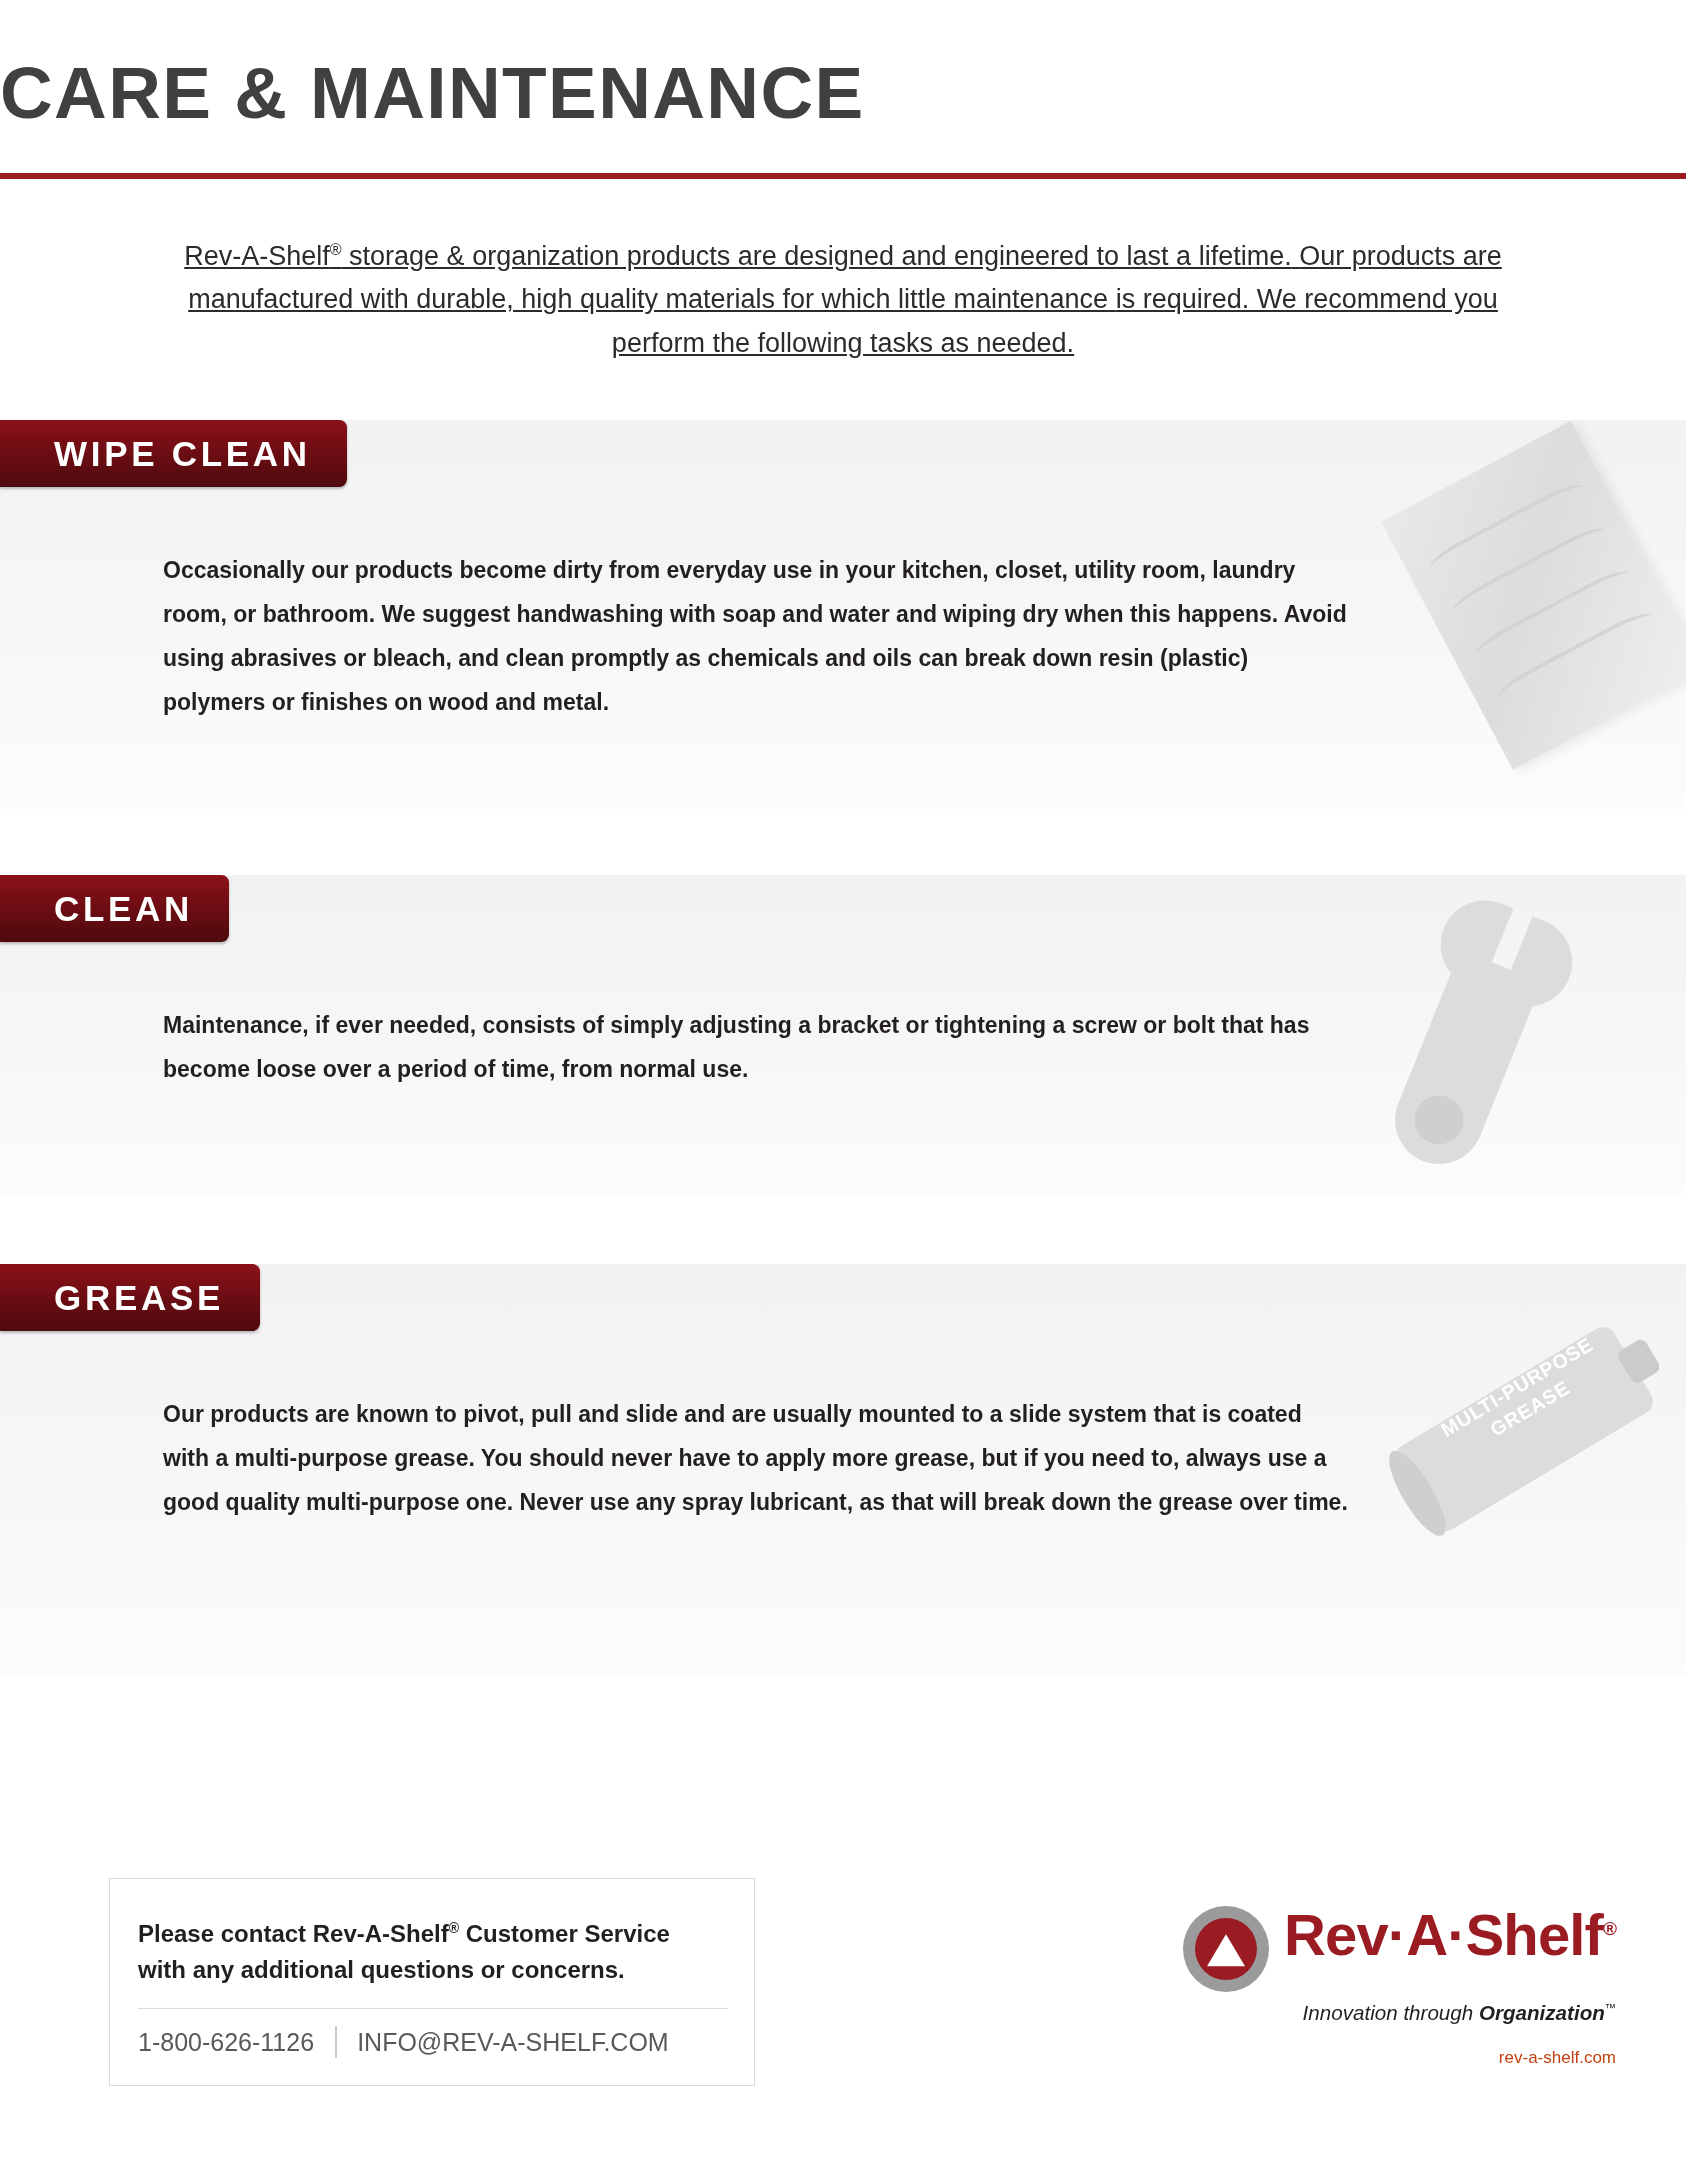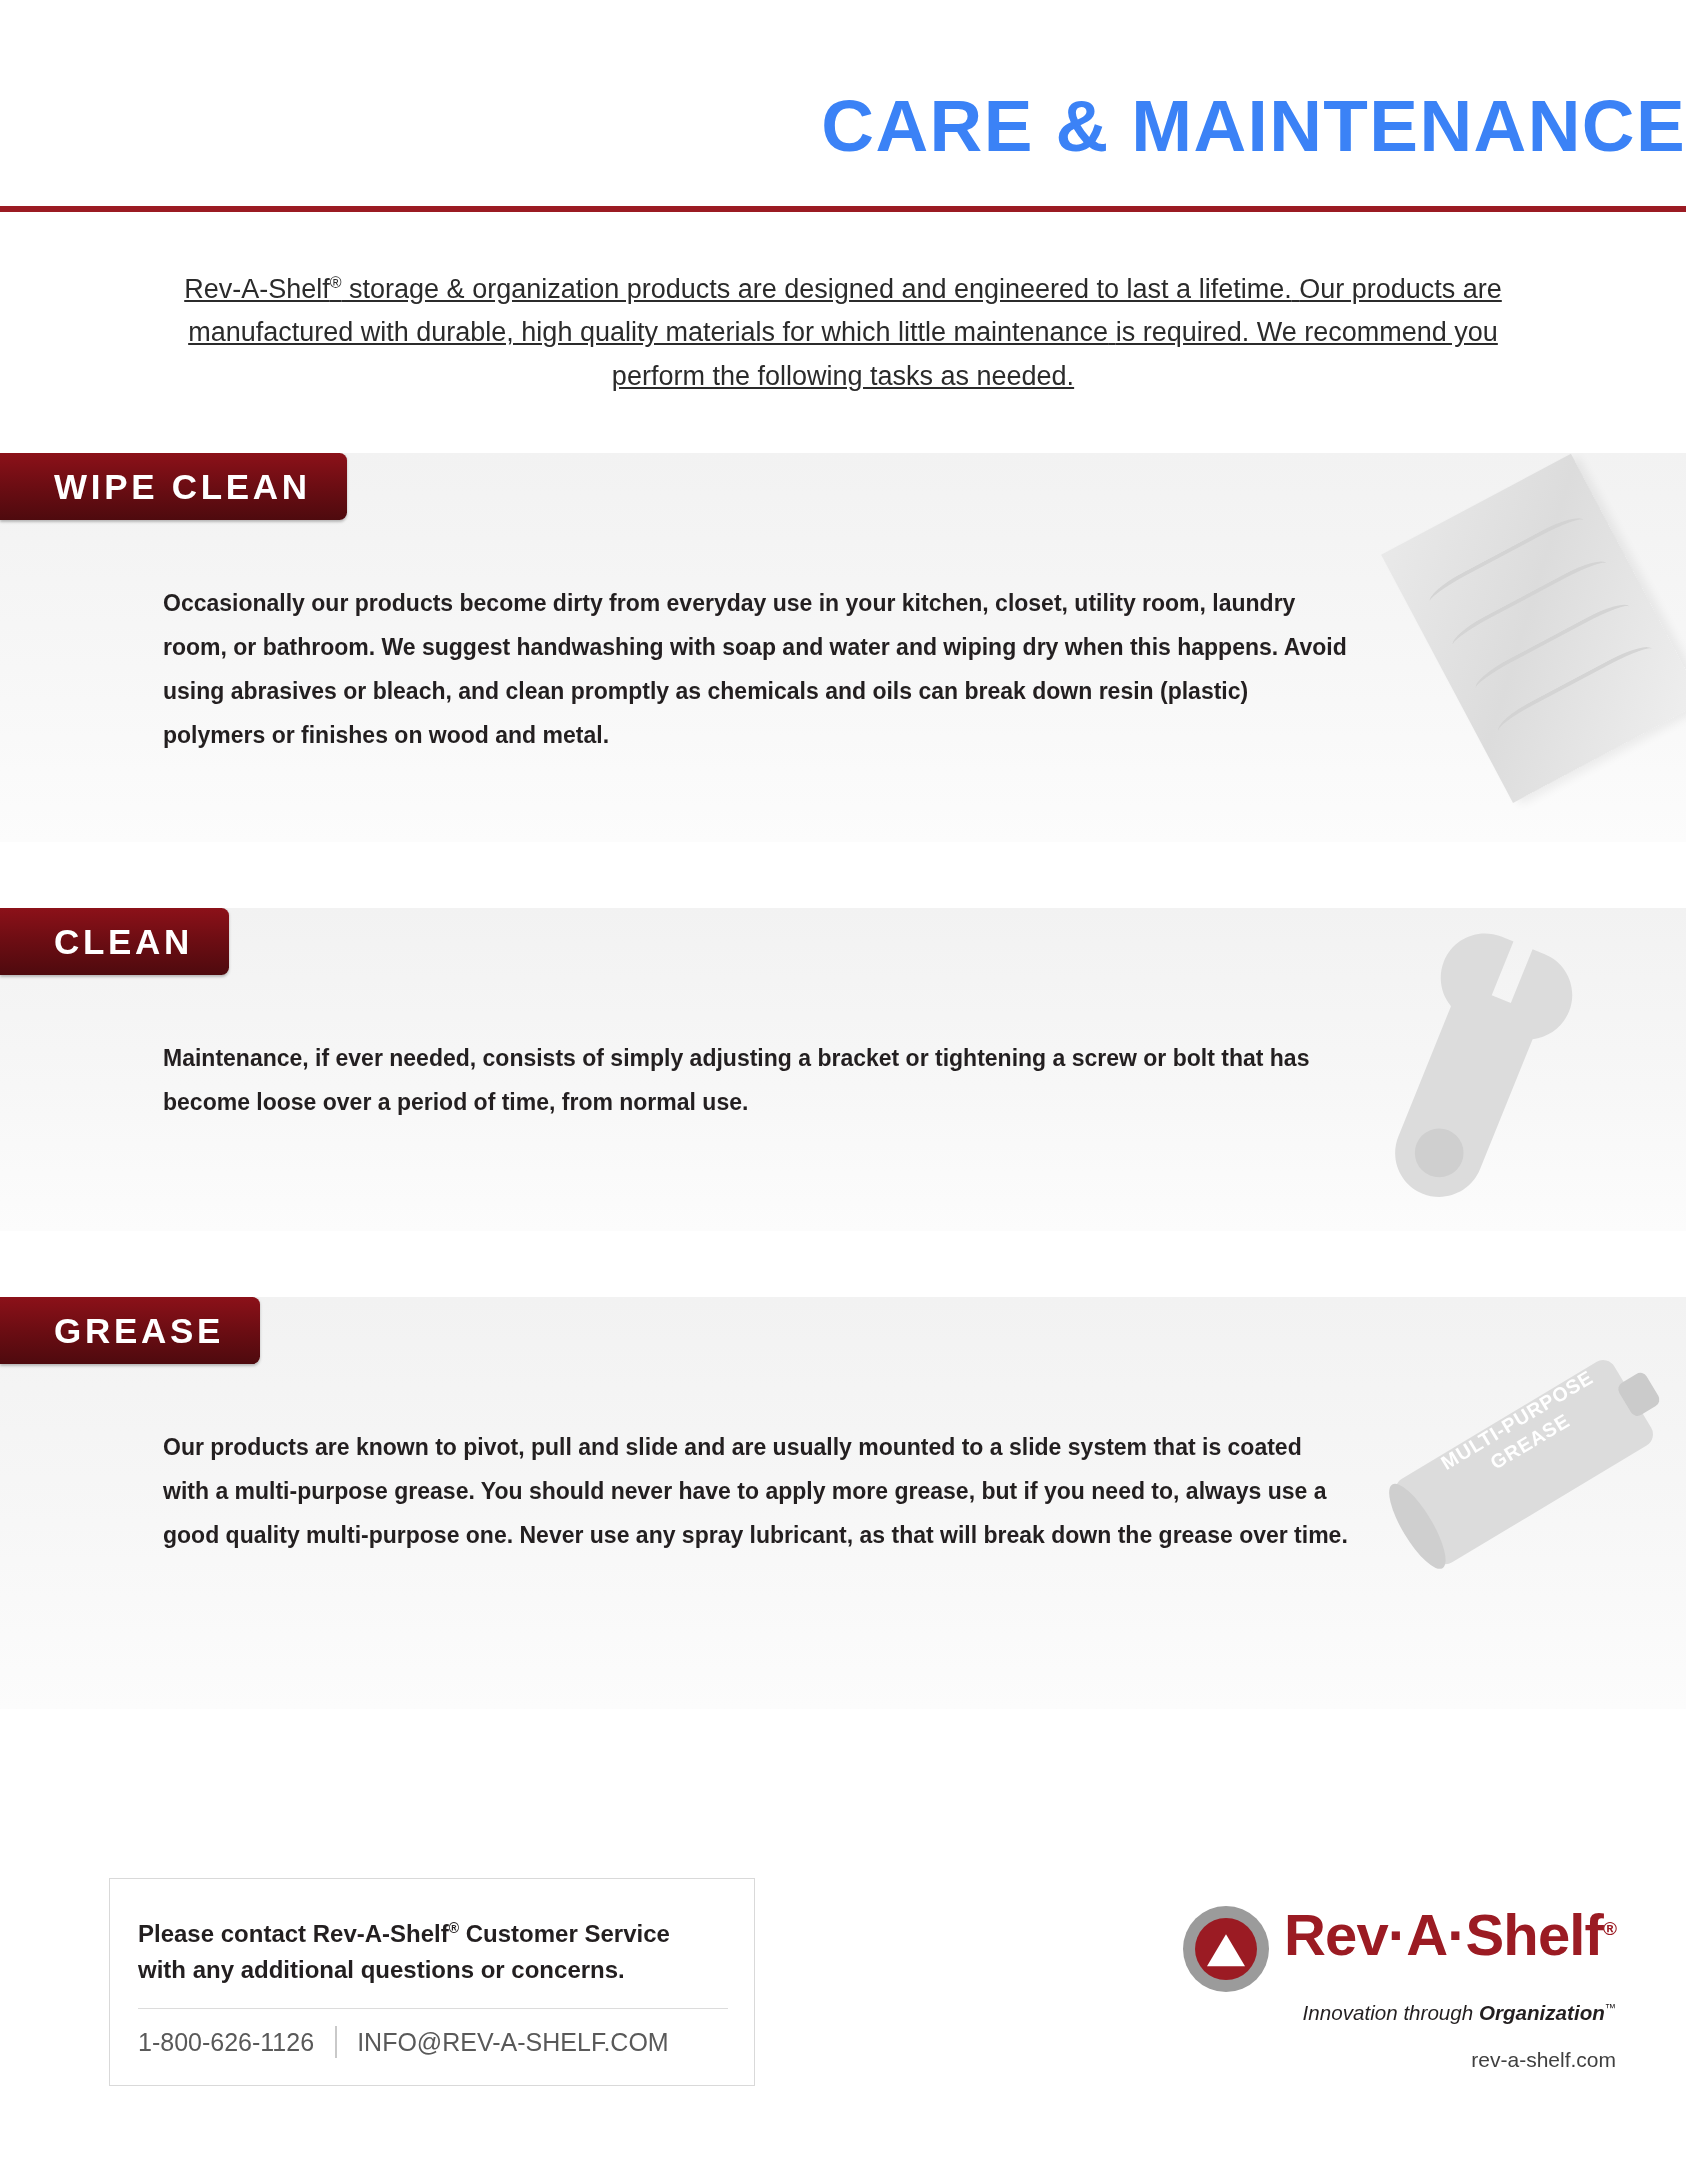--- a/index.html
+++ b/index.html
@@ -13,26 +13,26 @@
   }
   .page {
     position: relative;
     width: 1686px;
     height: 2182px;
     background: #ffffff;
   }
 
   
   .page-title {
-    text-align: right;
+    text-align: left;
     font-size: 73px;
     font-weight: bold;
     letter-spacing: 1.4px;
-    color: #3b82f6;
-    padding-top: 89px;
+    color: #404040;
+    padding-top: 56px;
     line-height: 1;
   }
   .title-rule {
     margin-top: 44px;
     height: 5.6px;
     width: 100%;
     background: #9b1b23;
   }
   .intro {
     width: 1340px;
@@ -204,22 +204,22 @@
   .brand-tagline {
     font-size: 20.6px;
     color: #231f20;
     margin-top: 9.4px;
     font-style: italic;
   }
   .brand-tagline b { font-style: italic; }
   .brand-tagline sup { font-size: 11.2px; vertical-align: super; font-style: normal;}
   .brand-url {
     margin-top: 22.5px;
-    font-size: 21px;
-    color: #404040;
+    font-size: 17px;
+    color: #c2410c;
   }
 </style>
 </head>
 <body>
 
 <div class="page">
 
   <div class="page-title">CARE &amp; MAINTENANCE</div>
   <div class="title-rule"></div>
 

